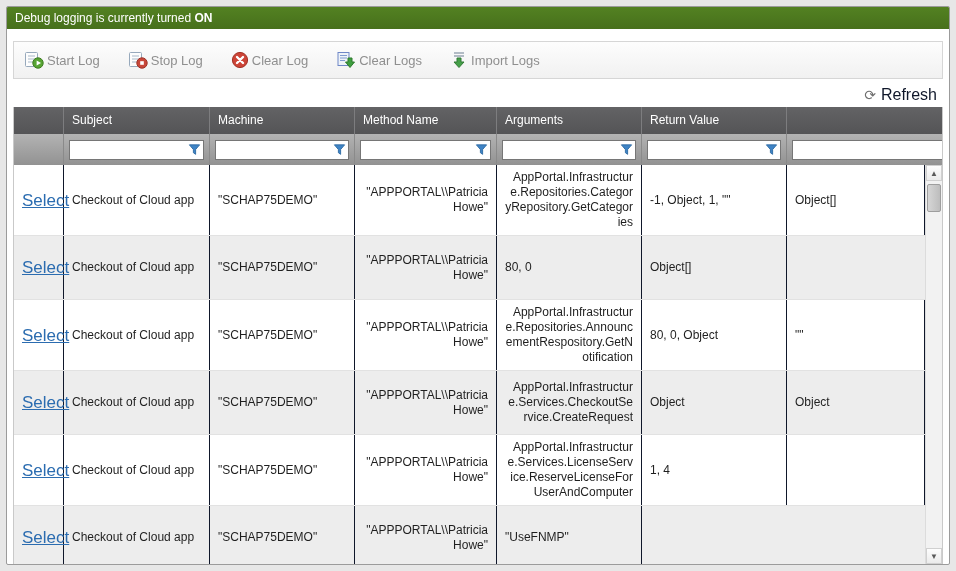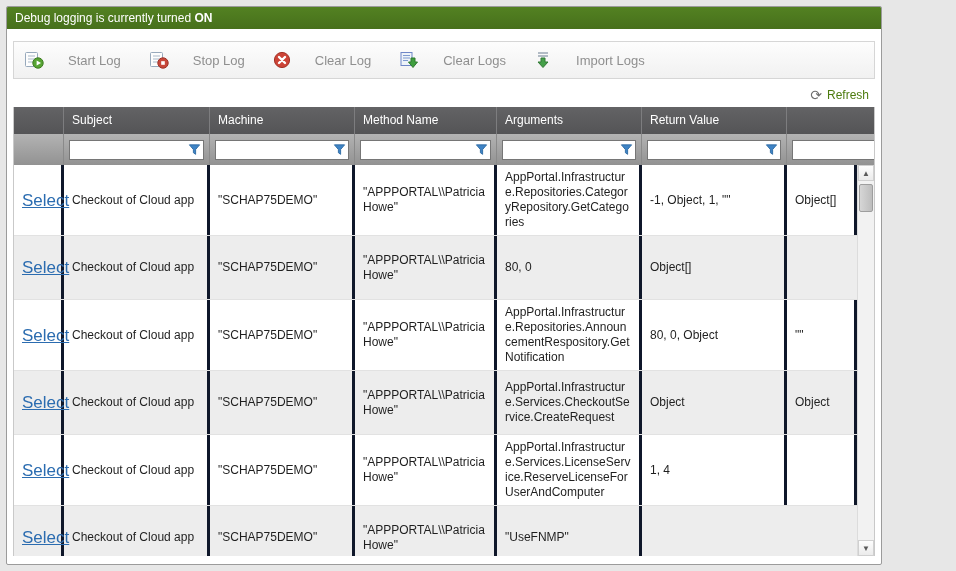--- a/index.html
+++ b/index.html
@@ -1,52 +1,52 @@
 <!DOCTYPE html>
 <html><head>
 <meta charset="utf-8">
 <style>
   * { box-sizing: border-box; margin: 0; padding: 0; }
   html,body { width: 956px; height: 571px; overflow: hidden; }
   body { background: #e7e7e7; font-family: "Liberation Sans", "DejaVu Sans", sans-serif; }
 
   .window {
-    position: absolute; left: 6px; top: 6px; width: 876px; height: 559px;
+    position: absolute; left: 6px; top: 6px; width: 944px; height: 559px;
     background: #fff; border: 1px solid #9b9b9b; border-radius: 2px;
     display: flex; flex-direction: column; overflow: hidden;
   }
 
   
   .banner {
     height: 22px; flex: 0 0 22px; background: linear-gradient(#538122, #47701b);
     color: #fff; font-size: 12px; line-height: 22px; padding-left: 8px;
   }
   .banner b { font-weight: bold; }
 
   
   .toolbar {
     flex: 0 0 38px; margin: 12px 6px 4px 6px; border: 1px solid #d6d6d6;
     background: linear-gradient(#fdfdfd, #f1f1f1);
     display: flex; align-items: center; padding: 0 10px; gap: 28px;
   }
-  .tb-btn { display: flex; align-items: center; gap: 24px; cursor: pointer; }
+  .tb-btn { display: flex; align-items: center; gap: 3px; cursor: pointer; }
   .tb-btn .tb-label { color: #8f8f8f; font-size: 13px; }
   .tb-icon { display: inline-flex; align-items: center; }
 
   
   .refresh-bar {
     flex: 0 0 24px; display: flex; justify-content: flex-end; align-items: center;
     padding-right: 12px; gap: 5px;
   }
   .refresh-link { display: flex; align-items: center; gap: 5px; cursor: pointer; text-decoration: none; }
   .refresh-icon { color: #6e6e6e; font-size: 14px; line-height: 14px; }
-  .refresh-label { color: #4d7c0f; font-size: 12px; }
-
-  
-  .grid { flex: 1 1 auto; display: flex; flex-direction: column; margin: 0 6px 8px 6px; overflow: hidden; border-left: 1px solid #c9c9c9; border-right: 1px solid #c9c9c9; }
+  .refresh-label { color: #0f172a; font-size: 16px; }
+
+  
+  .grid { flex: 1 1 auto; display: flex; flex-direction: column; margin: 0 6px 0 6px; overflow: hidden; border-left: 1px solid #c9c9c9; border-right: 1px solid #c9c9c9; }
   .cols-head { display: grid; grid-template-columns: 50px 146px 145px 142px 145px 145px 1fr 17px; }
   .cols-body { display: grid; grid-template-columns: 50px 146px 145px 142px 145px 145px 1fr; }
 
   .header-row { flex: 0 0 27px; background: linear-gradient(#636365, #545456); }
   .hcell {
     color: #fff; font-size: 12px; padding: 6px 8px; border-right: 1px solid #7d7d7f;
     white-space: nowrap; overflow: hidden;
   }
   .hcell:last-child { border-right: none; }
 
@@ -55,22 +55,22 @@
   .fcell:last-child { border-right: none; }
   .filter-box { background: #fff; border: 1px solid #767676; height: 20px; display: flex; align-items: center; width: 100%; }
   .filter-input { border: none; outline: none; flex: 1 1 auto; min-width: 0; height: 16px; font-size: 12px; padding: 0 3px; font-family: inherit; }
   .funnel-btn { flex: 0 0 18px; display: flex; align-items: center; justify-content: center; cursor: pointer; }
 
   .body-wrap { flex: 1 1 auto; position: relative; overflow: hidden; background: #fff; }
   .body-rows { position: absolute; left: 0; top: 0; right: 17px; bottom: 0; overflow: hidden; }
   .brow { border-bottom: 1px solid #e2e2e2; background: #fff; }
   .brow.alt { background: #ededed; }
   .bcell {
-    padding: 5px 8px; border-right: 3px solid #0f172a; font-size: 12px; color: #1f1f1f;
-    display: flex; align-items: center; min-height: 63px; line-height: 15px;
+    padding: 5px 8px; border-right: 1px solid #0f172a; font-size: 12px; color: #1f1f1f;
+    display: flex; align-items: center; min-height: 63px; line-height: 15px; text-align: right;
   }
   .bcell.cell-method { word-break: break-all; }
   .bcell.cell-user { word-break: break-all; }
   .select-link { color: #2b6cb0; text-decoration: underline; font-size: 17px; cursor: pointer; }
 
   
   .vscroll {
     position: absolute; right: 0; top: 0; bottom: 0; width: 17px;
     background: #f2f2f2; border-left: 1px solid #dcdcdc; display: flex; flex-direction: column;
   }

